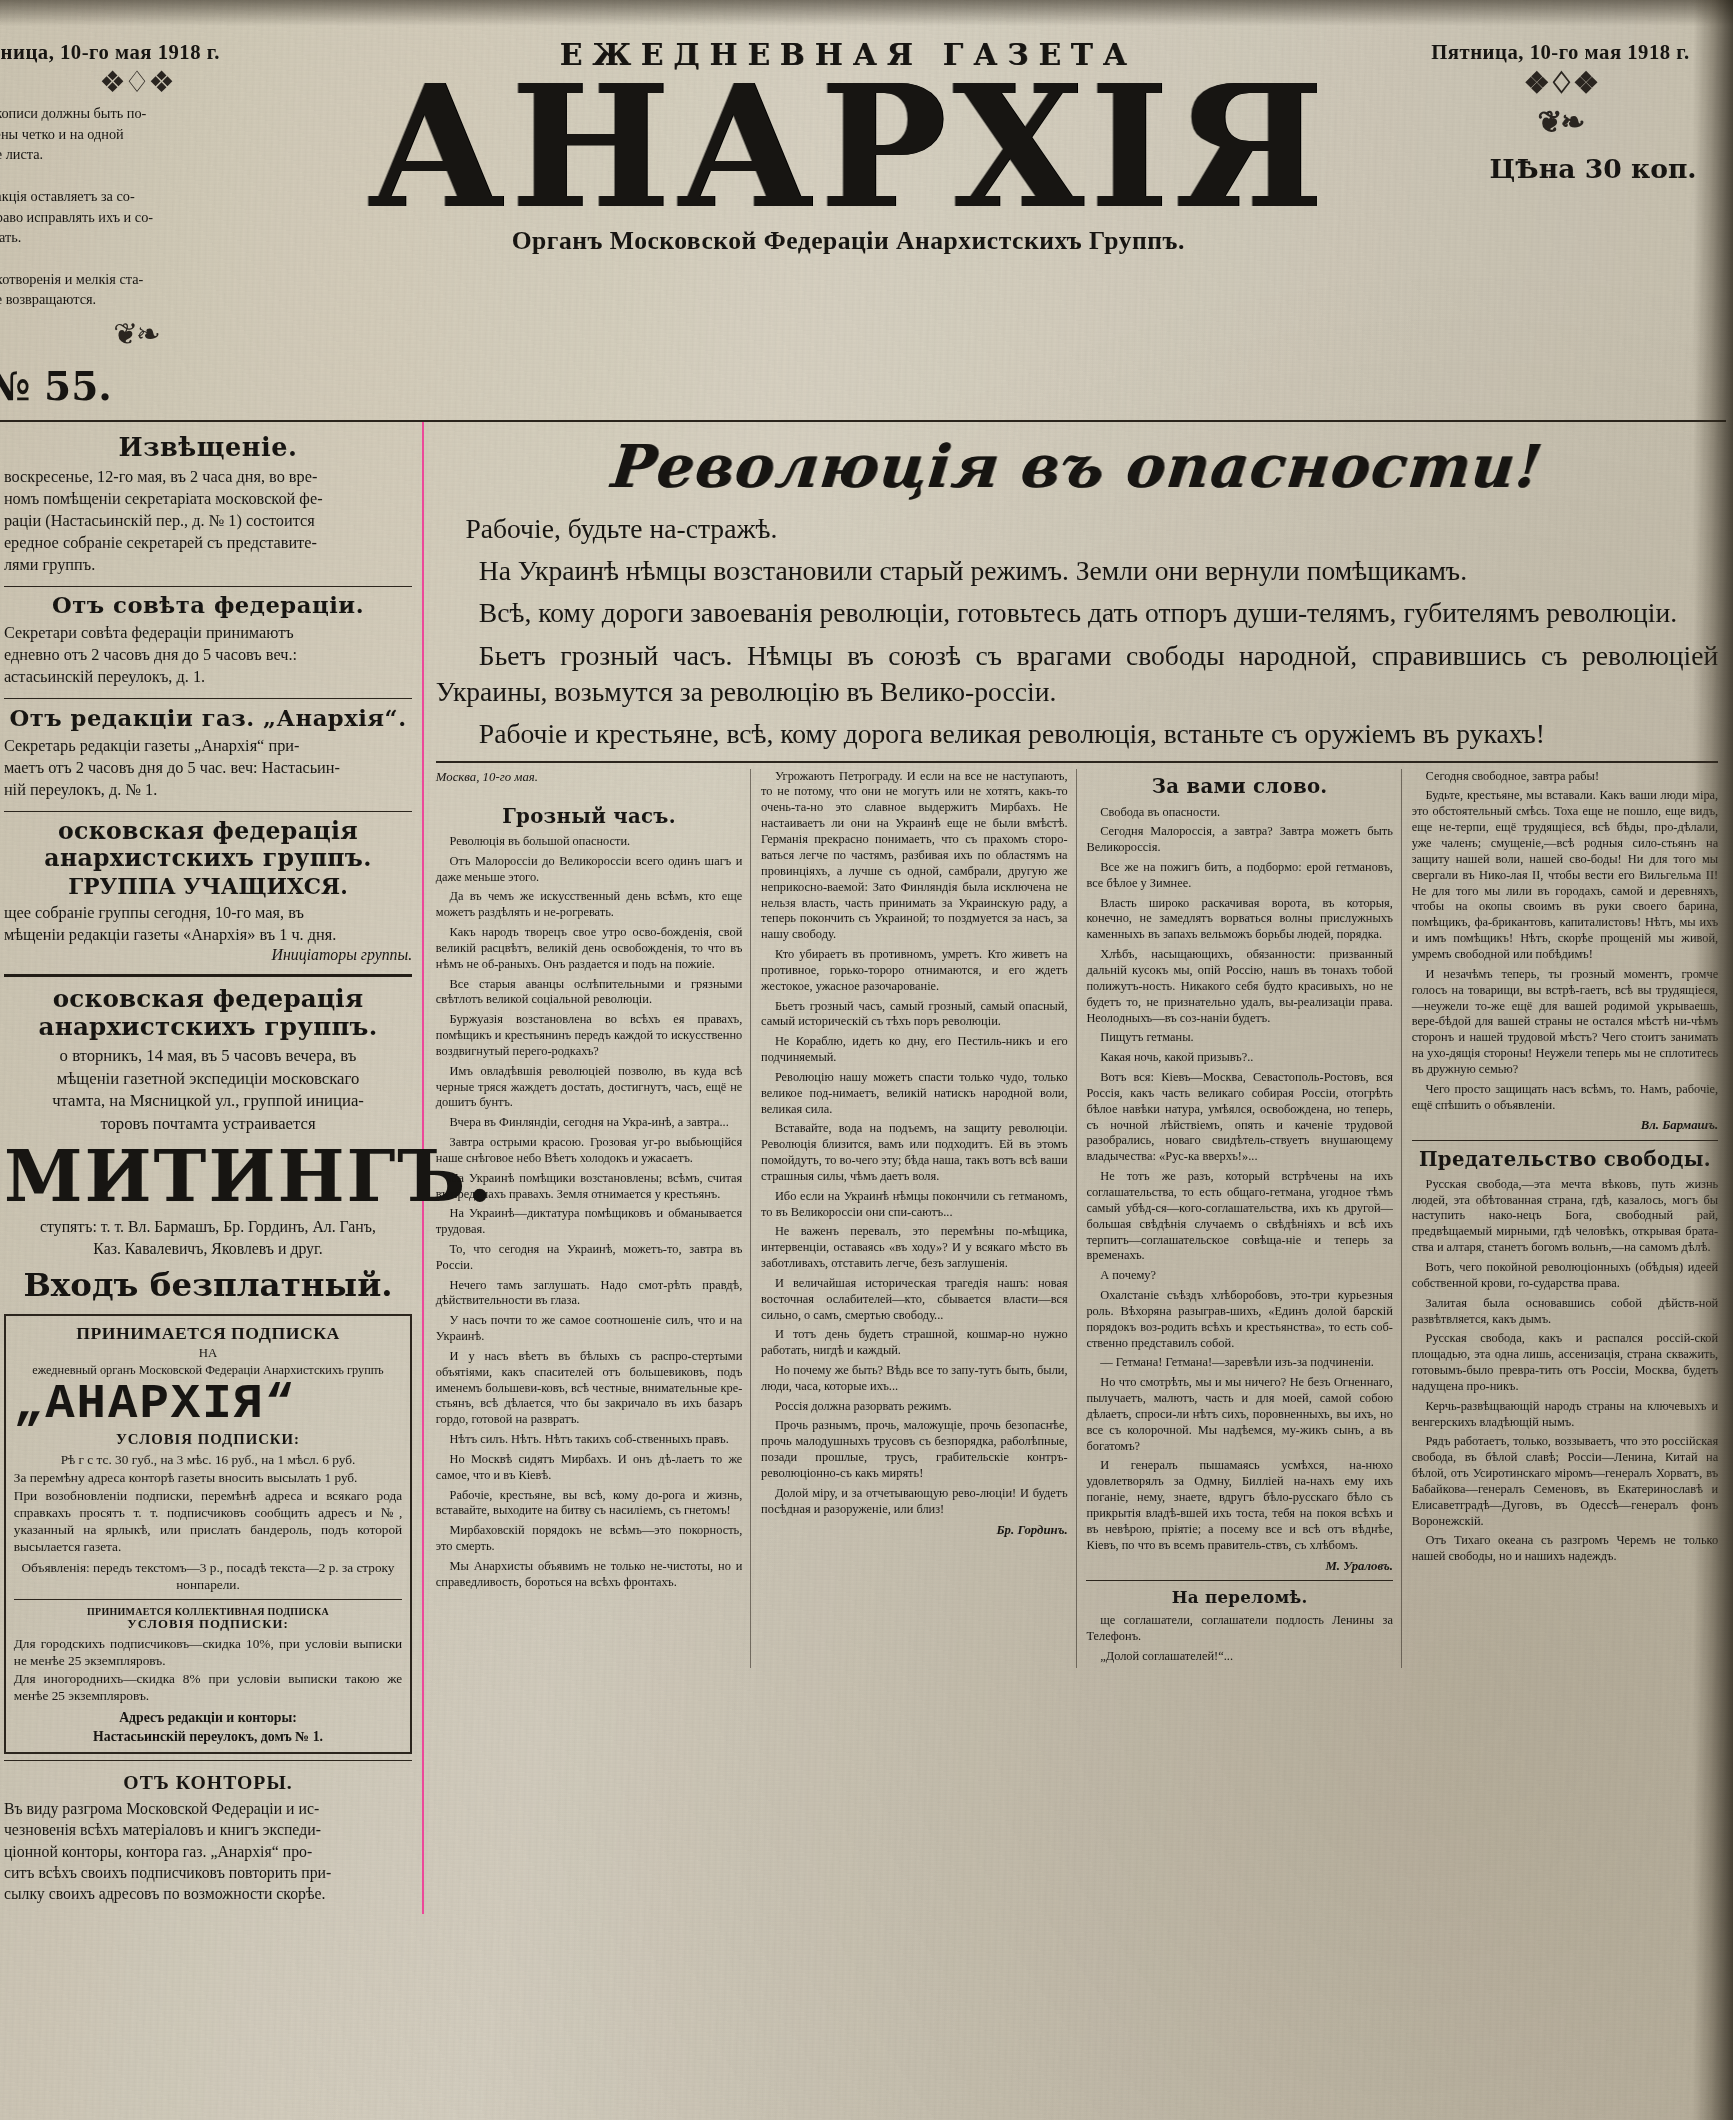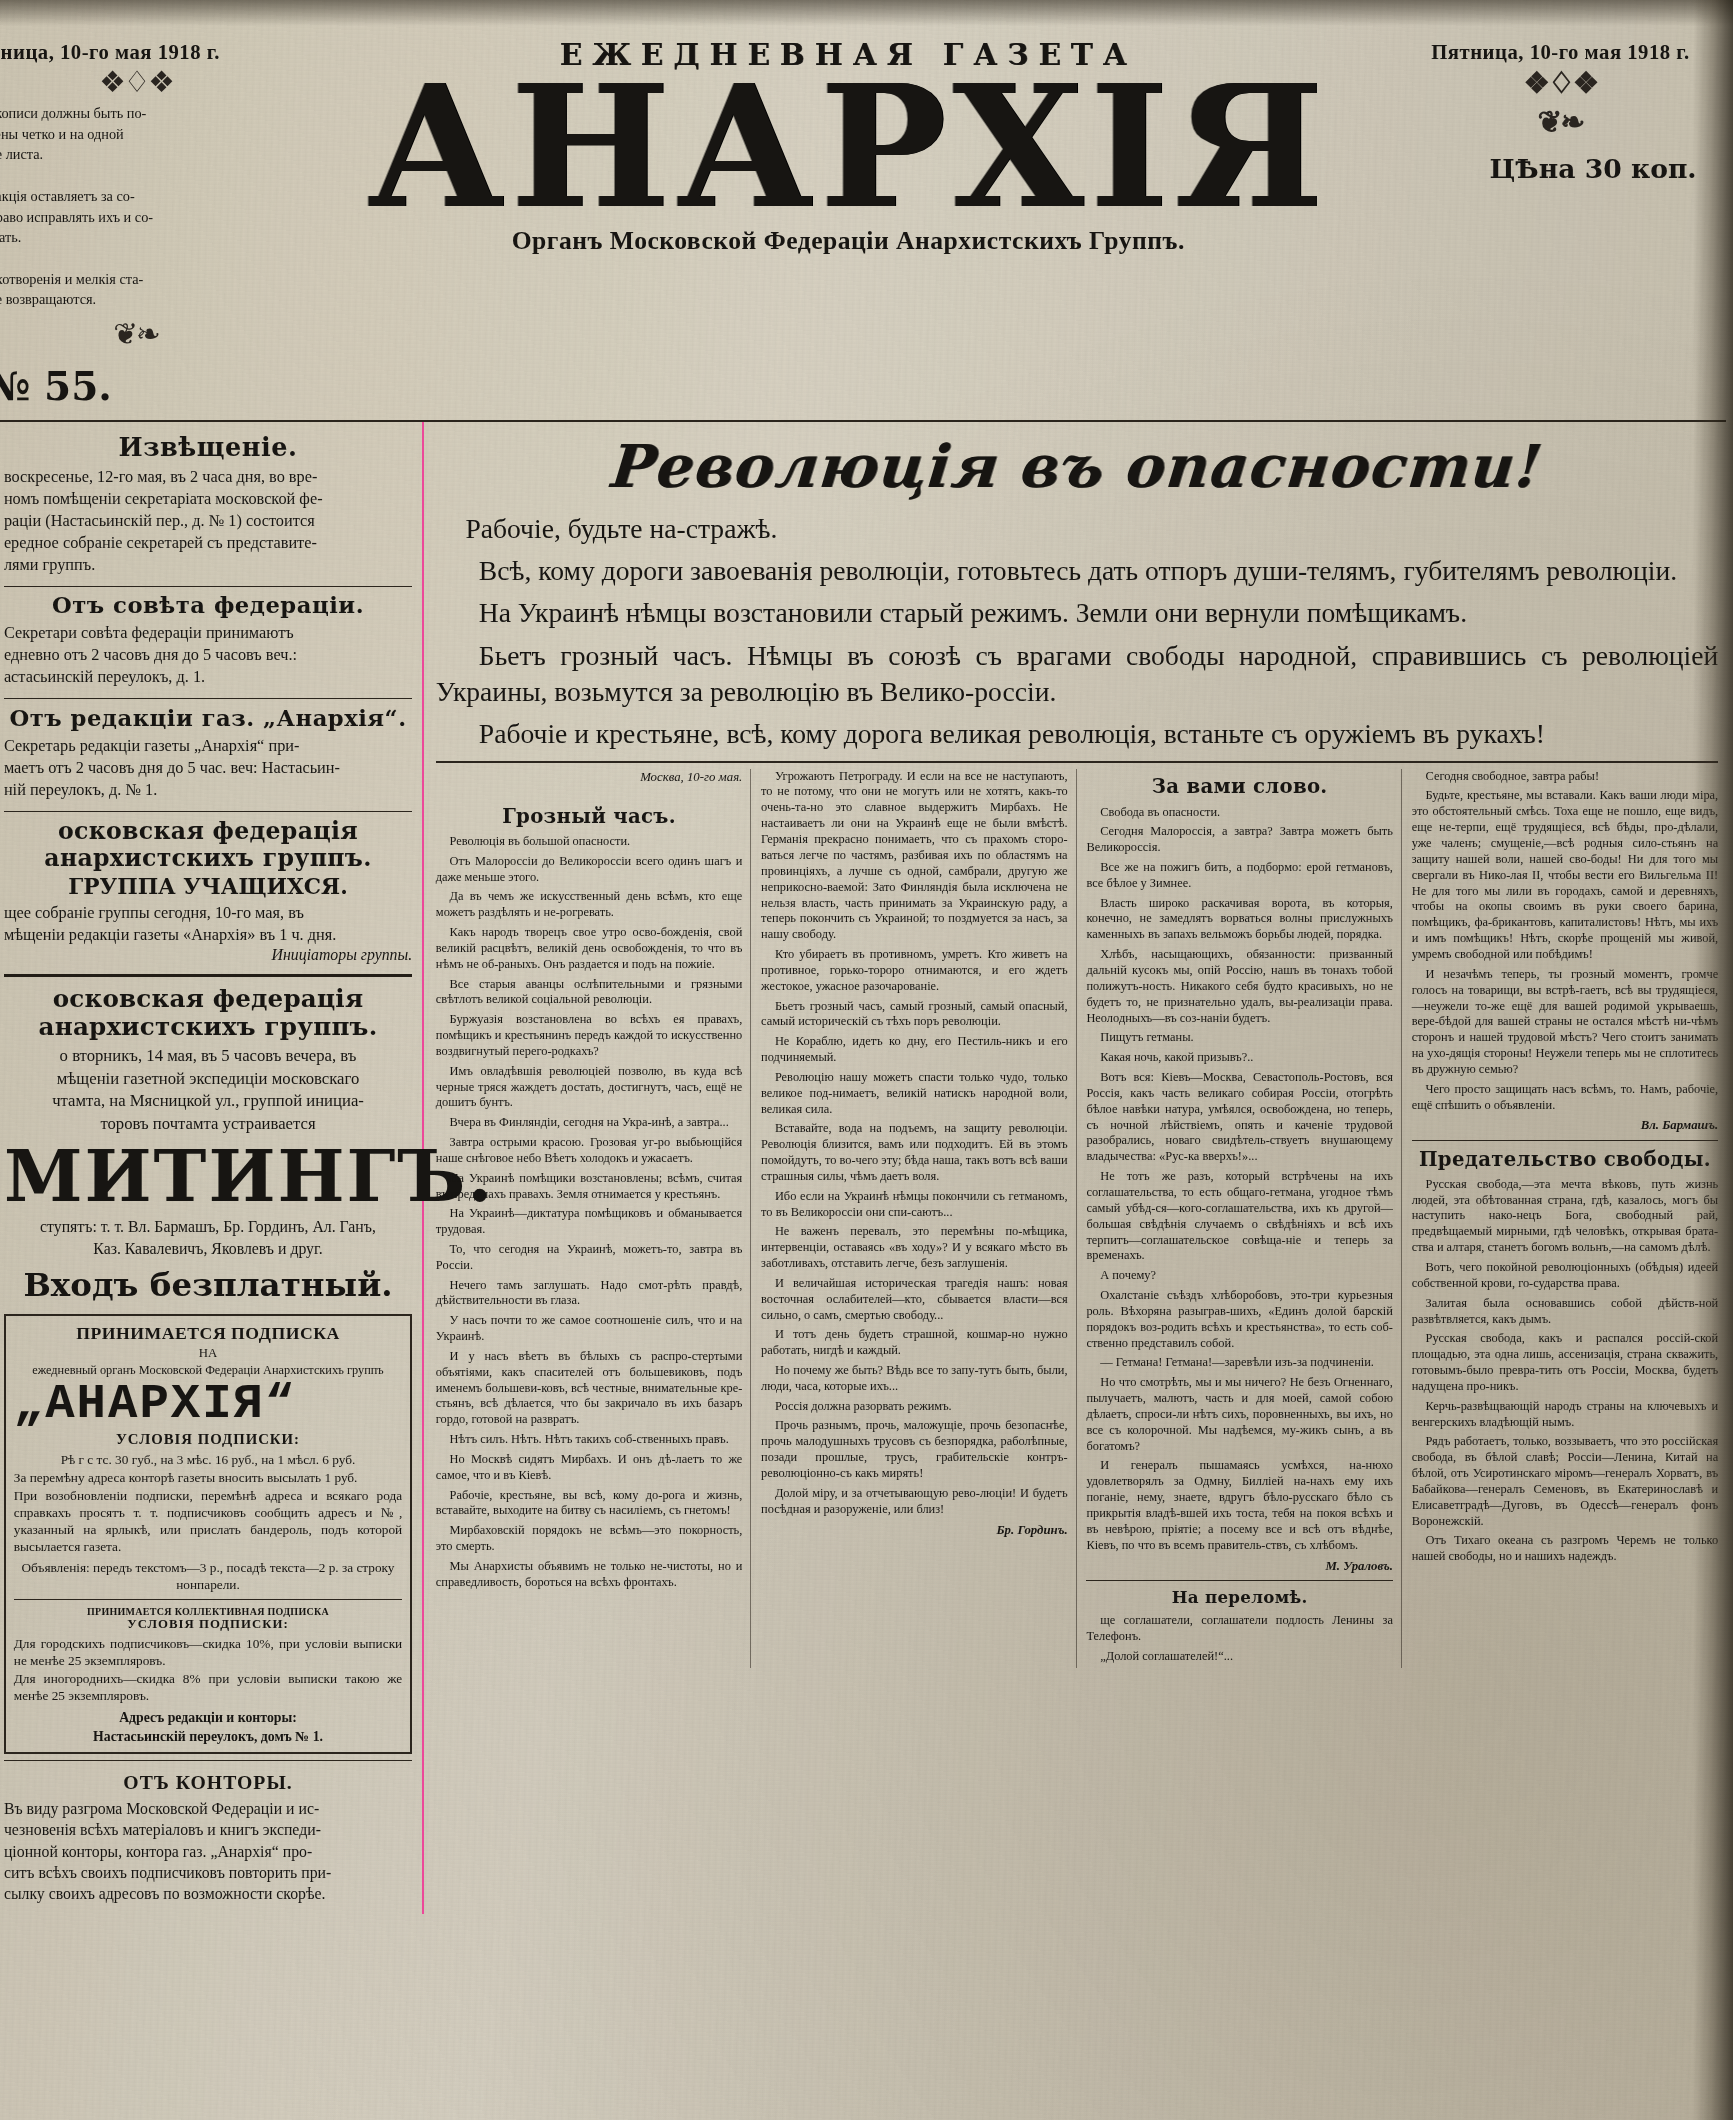--- a/index.html
+++ b/index.html
@@ -299,21 +299,21 @@
     font-size: 12.4px;
     line-height: 1.28;
     text-align: justify;
     border-right: 1px solid rgba(43,37,29,.55);
     padding-right: 7.9px;
     box-sizing: border-box;
   }
   .ncol:last-child { border-right: 0; padding-right: 0; }
   .ncol p { margin: 0 0 3.9px 0; text-indent: 13.8px; }
   .ncol .dateline {
-    text-align: right;
+    text-align: left;
     font-style: italic;
     font-size: 12.8px;
     text-indent: 0;
     margin-bottom: 19px;
   }
   .ncol h3 {
     font-family: "DejaVu Serif", serif;
     font-size: 19.7px;
     font-weight: 700;
     text-align: center;
@@ -455,22 +455,22 @@
 чезновенія всѣхъ матеріаловъ и книгъ экспеди-
 ціонной конторы, контора газ. „Анархія“ про-
 ситъ всѣхъ своихъ подписчиковъ повторить при-
 сылку своихъ адресовъ по возможности скорѣе.</div>
     </div>
 
     <div class="col-main">
       <div class="headline-script">Революцiя въ опасности!</div>
 
       <p class="lead first">Рабочіе, будьте на-стражѣ.</p>
+      <p class="lead">На Украинѣ нѣмцы возстановили старый режимъ. Земли они вернули помѣщикамъ.</p>
       <p class="lead">Всѣ, кому дороги завоеванія революціи, готовьтесь дать отпоръ души-телямъ, губителямъ революціи.</p>
-      <p class="lead">На Украинѣ нѣмцы возстановили старый режимъ. Земли они вернули помѣщикамъ.</p>
       <p class="lead">Бьетъ грозный часъ. Нѣмцы въ союзѣ съ врагами свободы народной, справившись съ революціей Украины, возьмутся за революцію въ Велико-россіи.</p>
       <p class="lead">Рабочіе и крестьяне, всѣ, кому дорога великая революція, встаньте съ оружіемъ въ рукахъ!</p>
 
       <div class="news-grid">
 
         <div class="ncol">
           <p class="dateline">Москва, 10-го мая.</p>
           <h3>Грозный часъ.</h3>
           <p>Революція въ большой опасности.</p>
           <p>Отъ Малороссіи до Великороссіи всего одинъ шагъ и даже меньше этого.</p>

